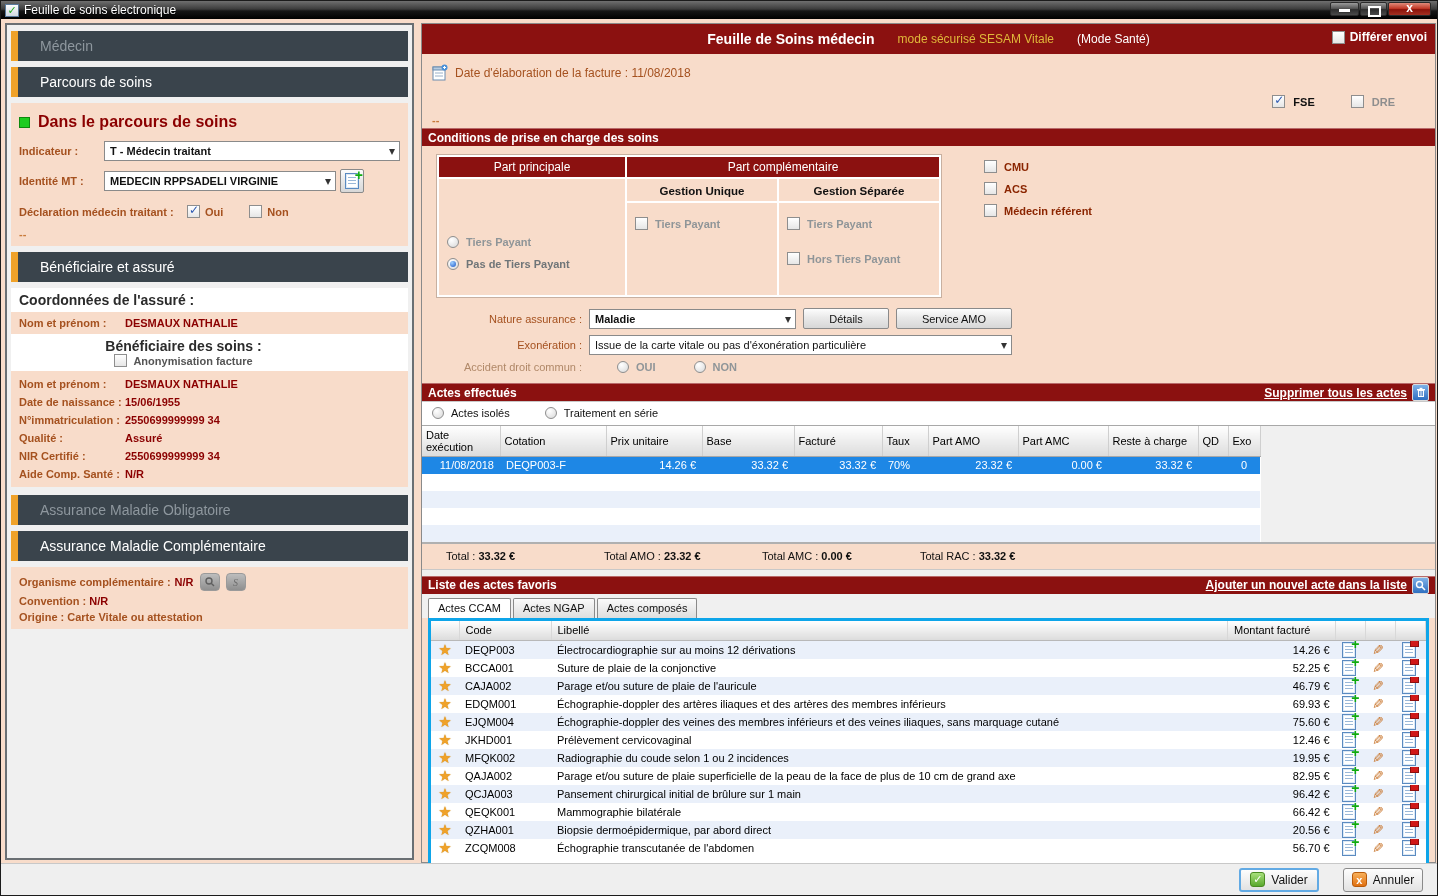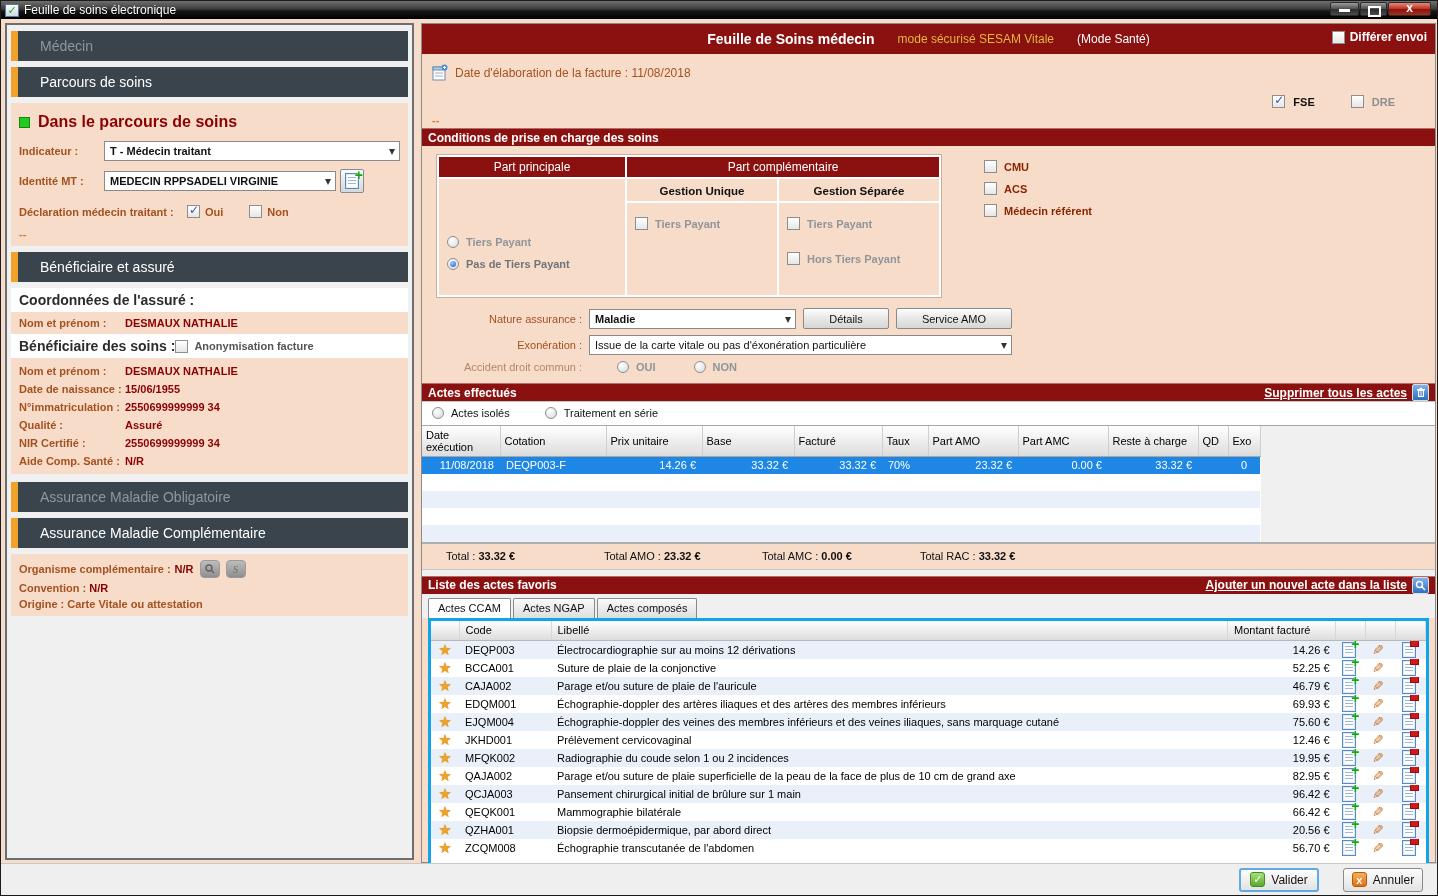--- a/index.html
+++ b/index.html
@@ -201,21 +201,21 @@
       <span>Bénéficiaire et assuré</span>
     </div>
 
     <div class="white-strip">
       <span class="sec-title">Coordonnées de l'assuré :</span>
     </div>
     <div class="salmon kv-row" style="height:22px;">
       <span class="kv-label">Nom et prénom :</span>
       <span class="kv-value">DESMAUX NATHALIE</span>
     </div>
-    <div class="white-strip" style="justify-content:flex-start;padding-right:60px;">
+    <div class="white-strip" style="justify-content:space-between;padding-right:60px;flex-direction:column;">
       <span class="sec-title">Bénéficiaire des soins :</span>
       <span style="display:flex;align-items:center;gap:6px;">
         <span class="cb"></span>
         <span style="font-weight:bold;color:#555;">Anonymisation facture</span>
       </span>
     </div>
     <div class="salmon" style="padding:4px 0;">
       <div class="kv-row">
         <span class="kv-label">Nom et prénom :</span>
         <span class="kv-value">DESMAUX NATHALIE</span>

